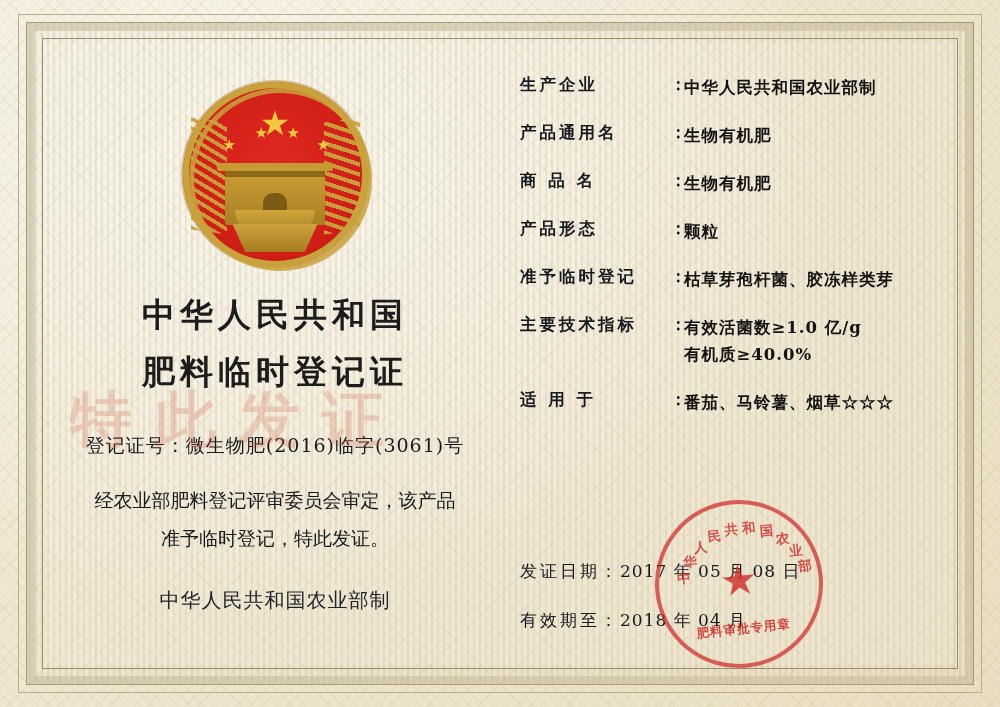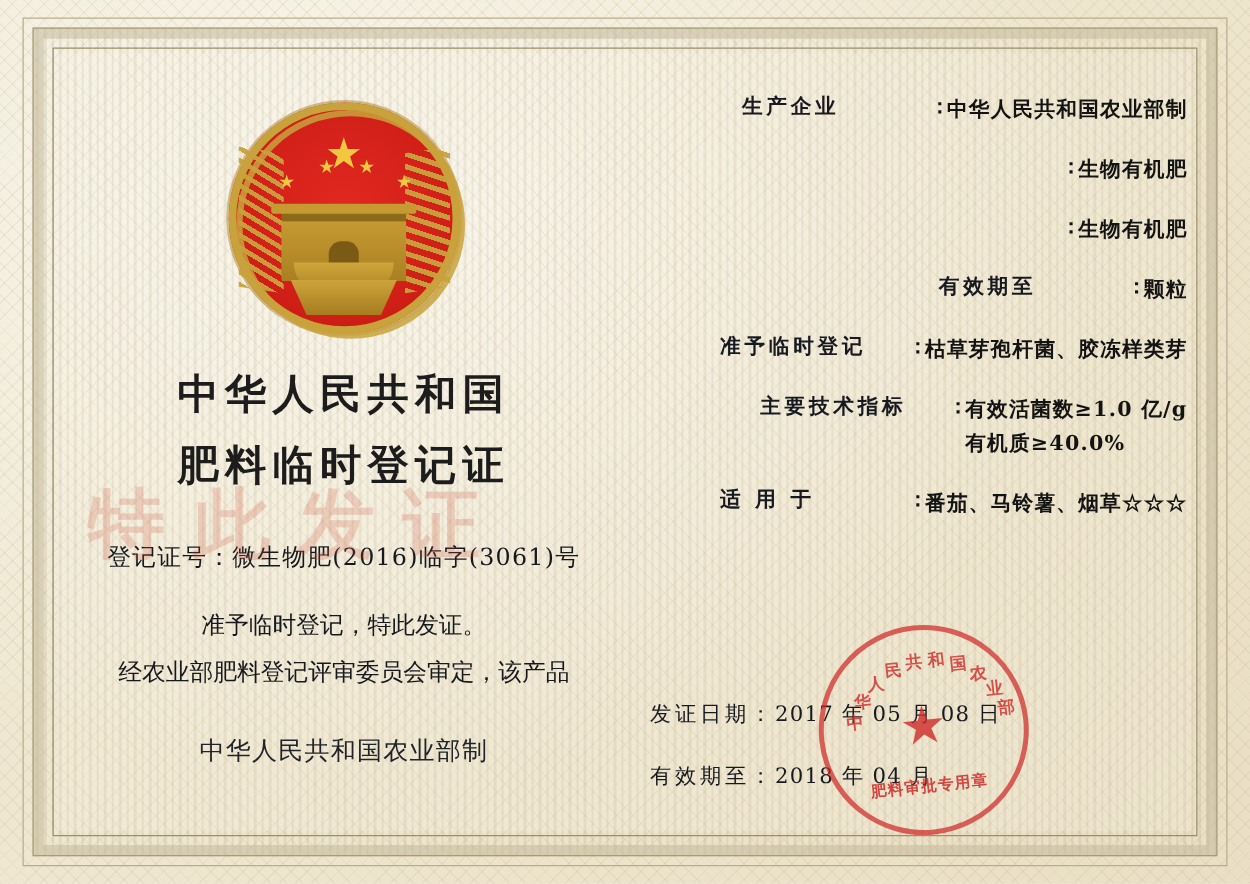--- a/index.html
+++ b/index.html
@@ -123,21 +123,21 @@
   }
   .issuer{
     position:absolute;left:0;right:0;bottom:36px;
     font-size:20px;color:#20242a;font-family:"DejaVu Serif", serif;letter-spacing:1px;
   }
   
   .right{
     position:absolute;left:520px;top:74px;width:430px;
     font-family:"DejaVu Serif", serif;color:#141414;
   }
-  .row{display:flex;align-items:flex-start;margin-bottom:21px;justify-content:flex-end;}
+  .row{display:flex;align-items:flex-start;margin-bottom:21px;}
   .lab{
     width:150px;flex:none;font-size:16.5px;font-weight:bold;color:#16191f;
     letter-spacing:3px;white-space:nowrap;
   }
   .colon{width:14px;flex:none;font-size:16.5px;font-weight:bold;}
   .val{font-size:16.5px;font-weight:bold;color:#131313;letter-spacing:1px;line-height:27px;}
   .val .sub{display:block;}
   .dates{position:absolute;left:520px;top:560px;width:430px;font-family:"DejaVu Serif", serif;}
   .dateline{font-size:17px;color:#16191f;margin-bottom:26px;letter-spacing:1px;}
   .dateline .l{letter-spacing:3px;}
@@ -204,47 +204,49 @@
     </div>
 
     <div class="title1">中华人民共和国</div>
     <div class="title2">肥料临时登记证</div>
 
     <div class="regline">
       <span>登记证号：</span><span>微生物肥(2016)临字(3061)号</span>
     </div>
 
     <div class="body-p">
+      <div>经农业部肥料登记评审委员会审定，该产品</div>
       <div>准予临时登记，特此发证。</div>
-      <div>经农业部肥料登记评审委员会审定，该产品</div>
     </div>
 
     <div class="issuer">中华人民共和国农业部制</div>
   </div>
 
   <div class="right">
 
     <div class="row">
       <div class="lab">生产企业</div>
       <div class="colon">：</div>
       <div class="val">中华人民共和国农业部制</div>
     </div>
 
     <div class="row">
+      <div class="lab">产品通用名</div>
       <div class="colon">：</div>
       <div class="val">生物有机肥</div>
     </div>
 
     <div class="row">
+      <div class="lab">商 品 名</div>
       <div class="colon">：</div>
       <div class="val">生物有机肥</div>
     </div>
 
     <div class="row">
-      <div class="lab">有效期至</div>
+      <div class="lab">产品形态</div>
       <div class="colon">：</div>
       <div class="val">颗粒</div>
     </div>
 
     <div class="row">
       <div class="lab">准予临时登记</div>
       <div class="colon">：</div>
       <div class="val">
         <span class="sub">枯草芽孢杆菌、胶冻样类芽</span>
       </div>

